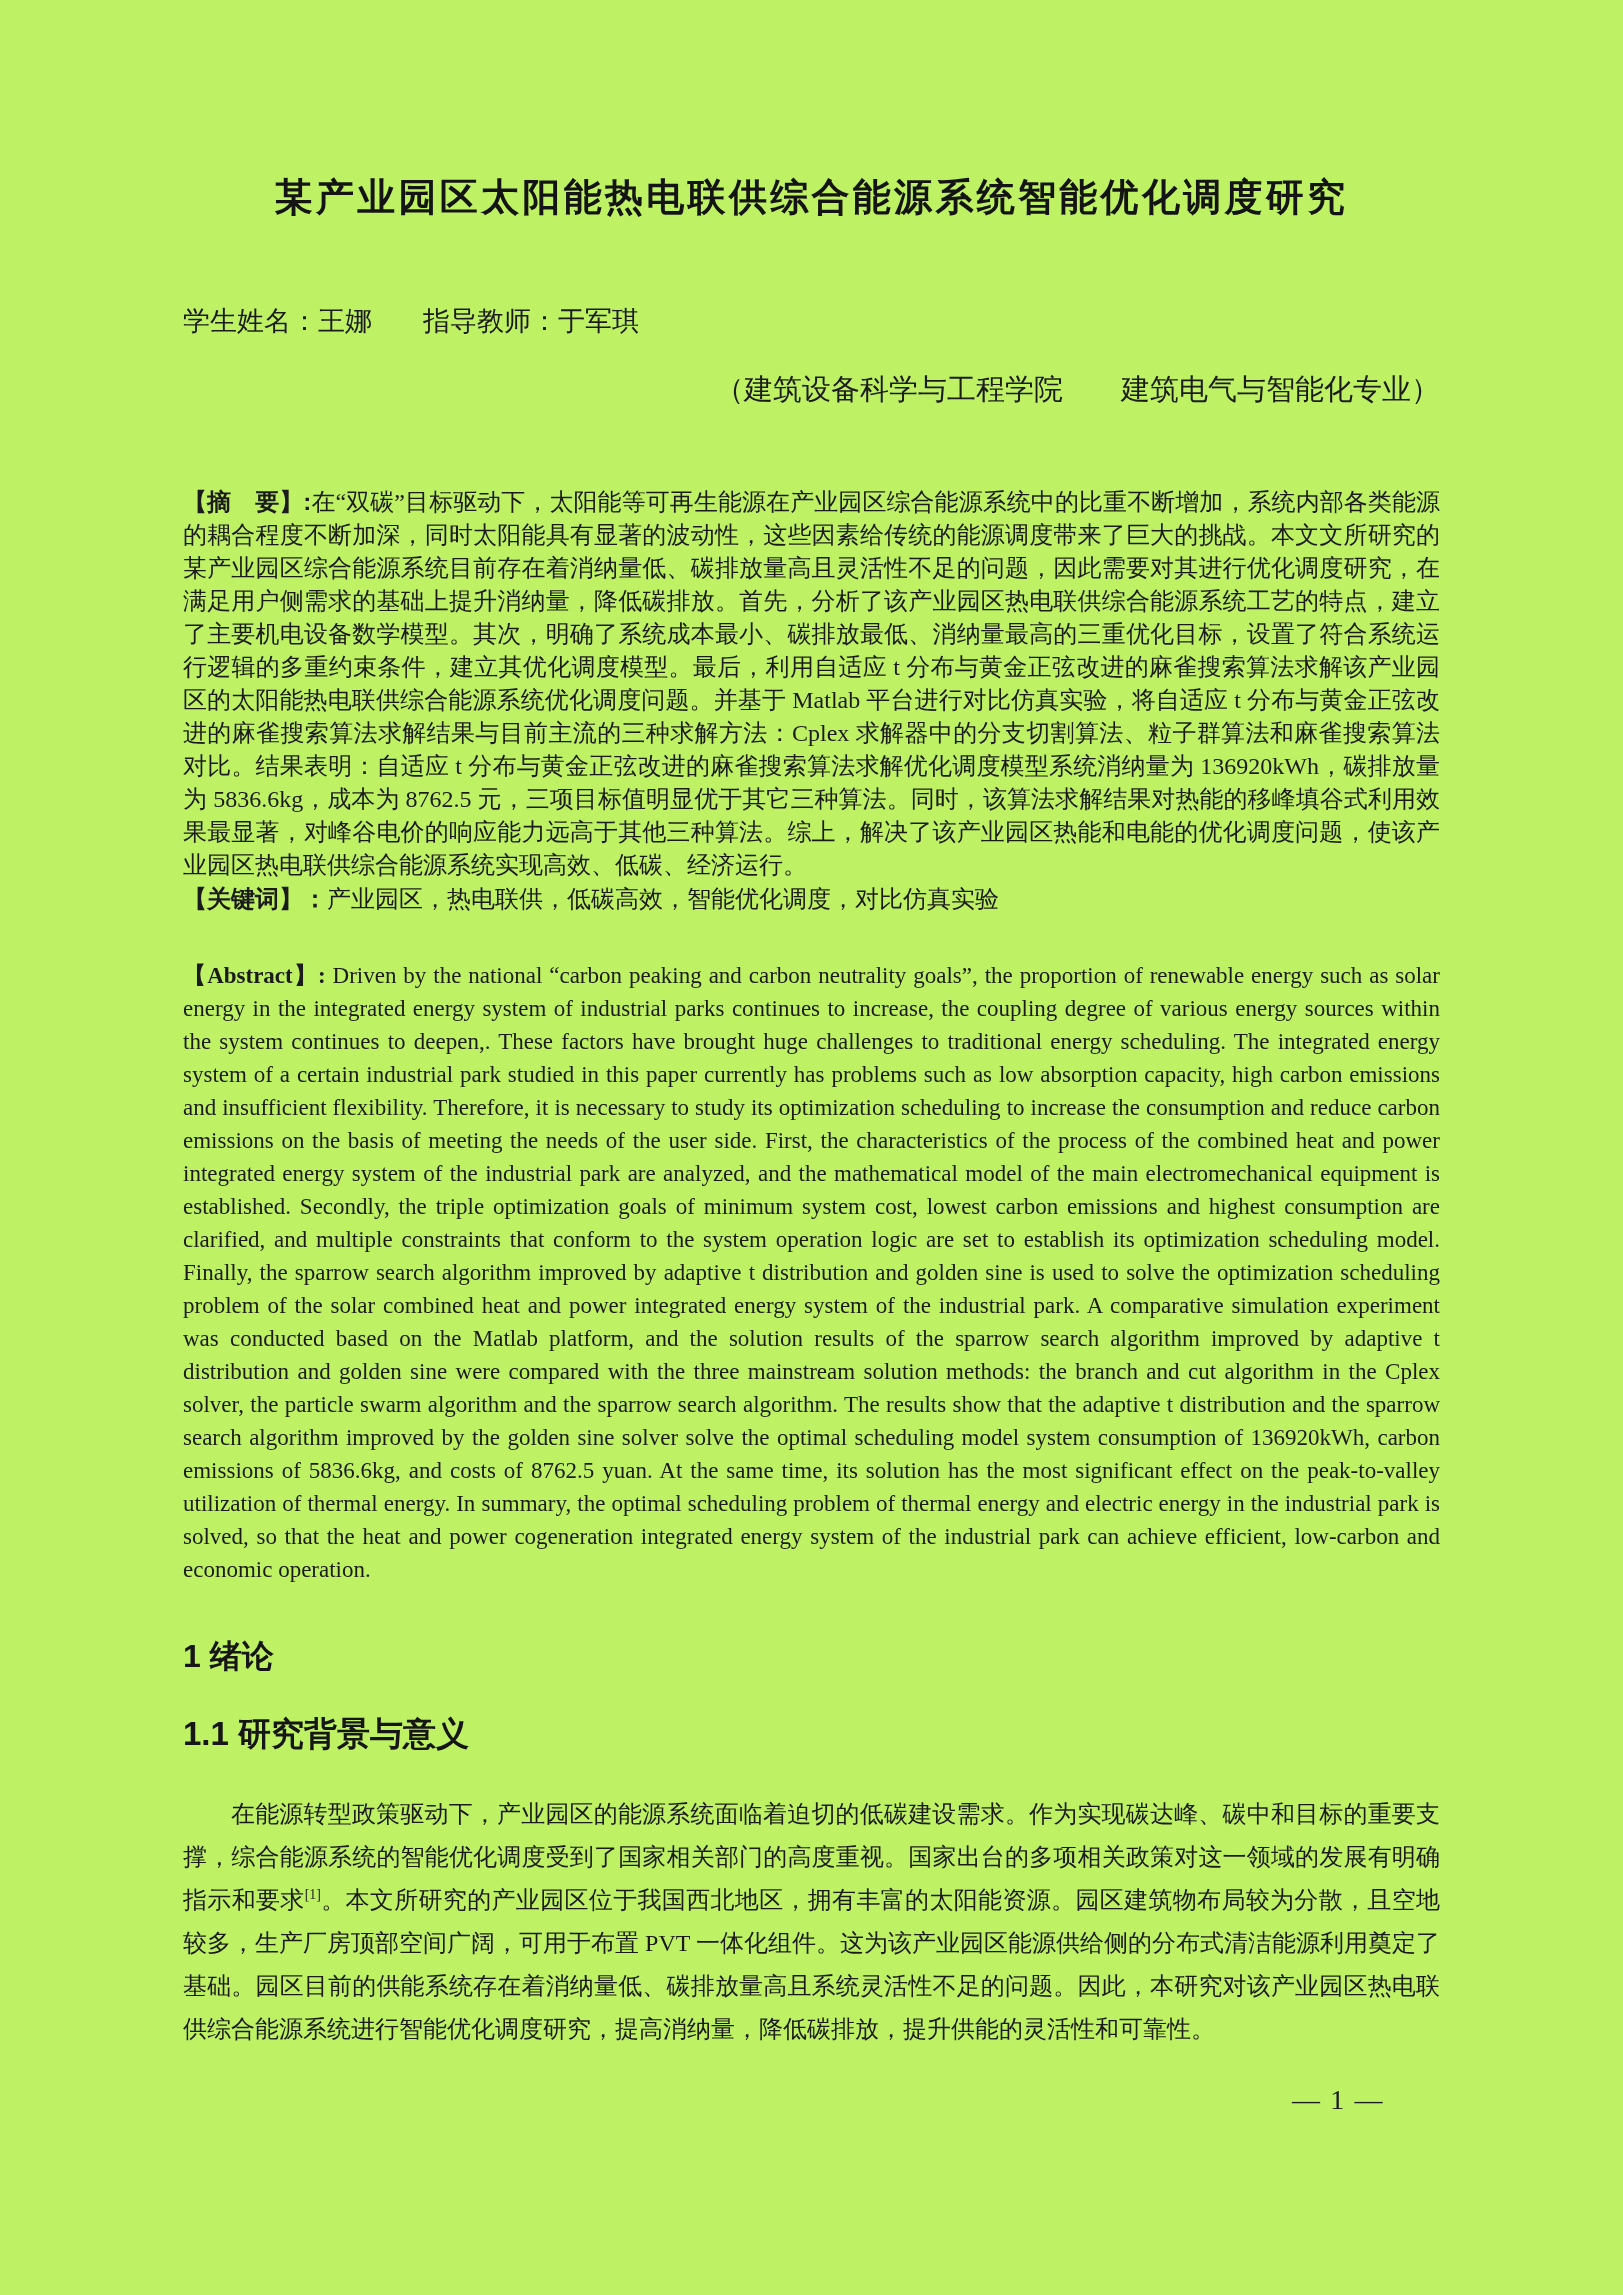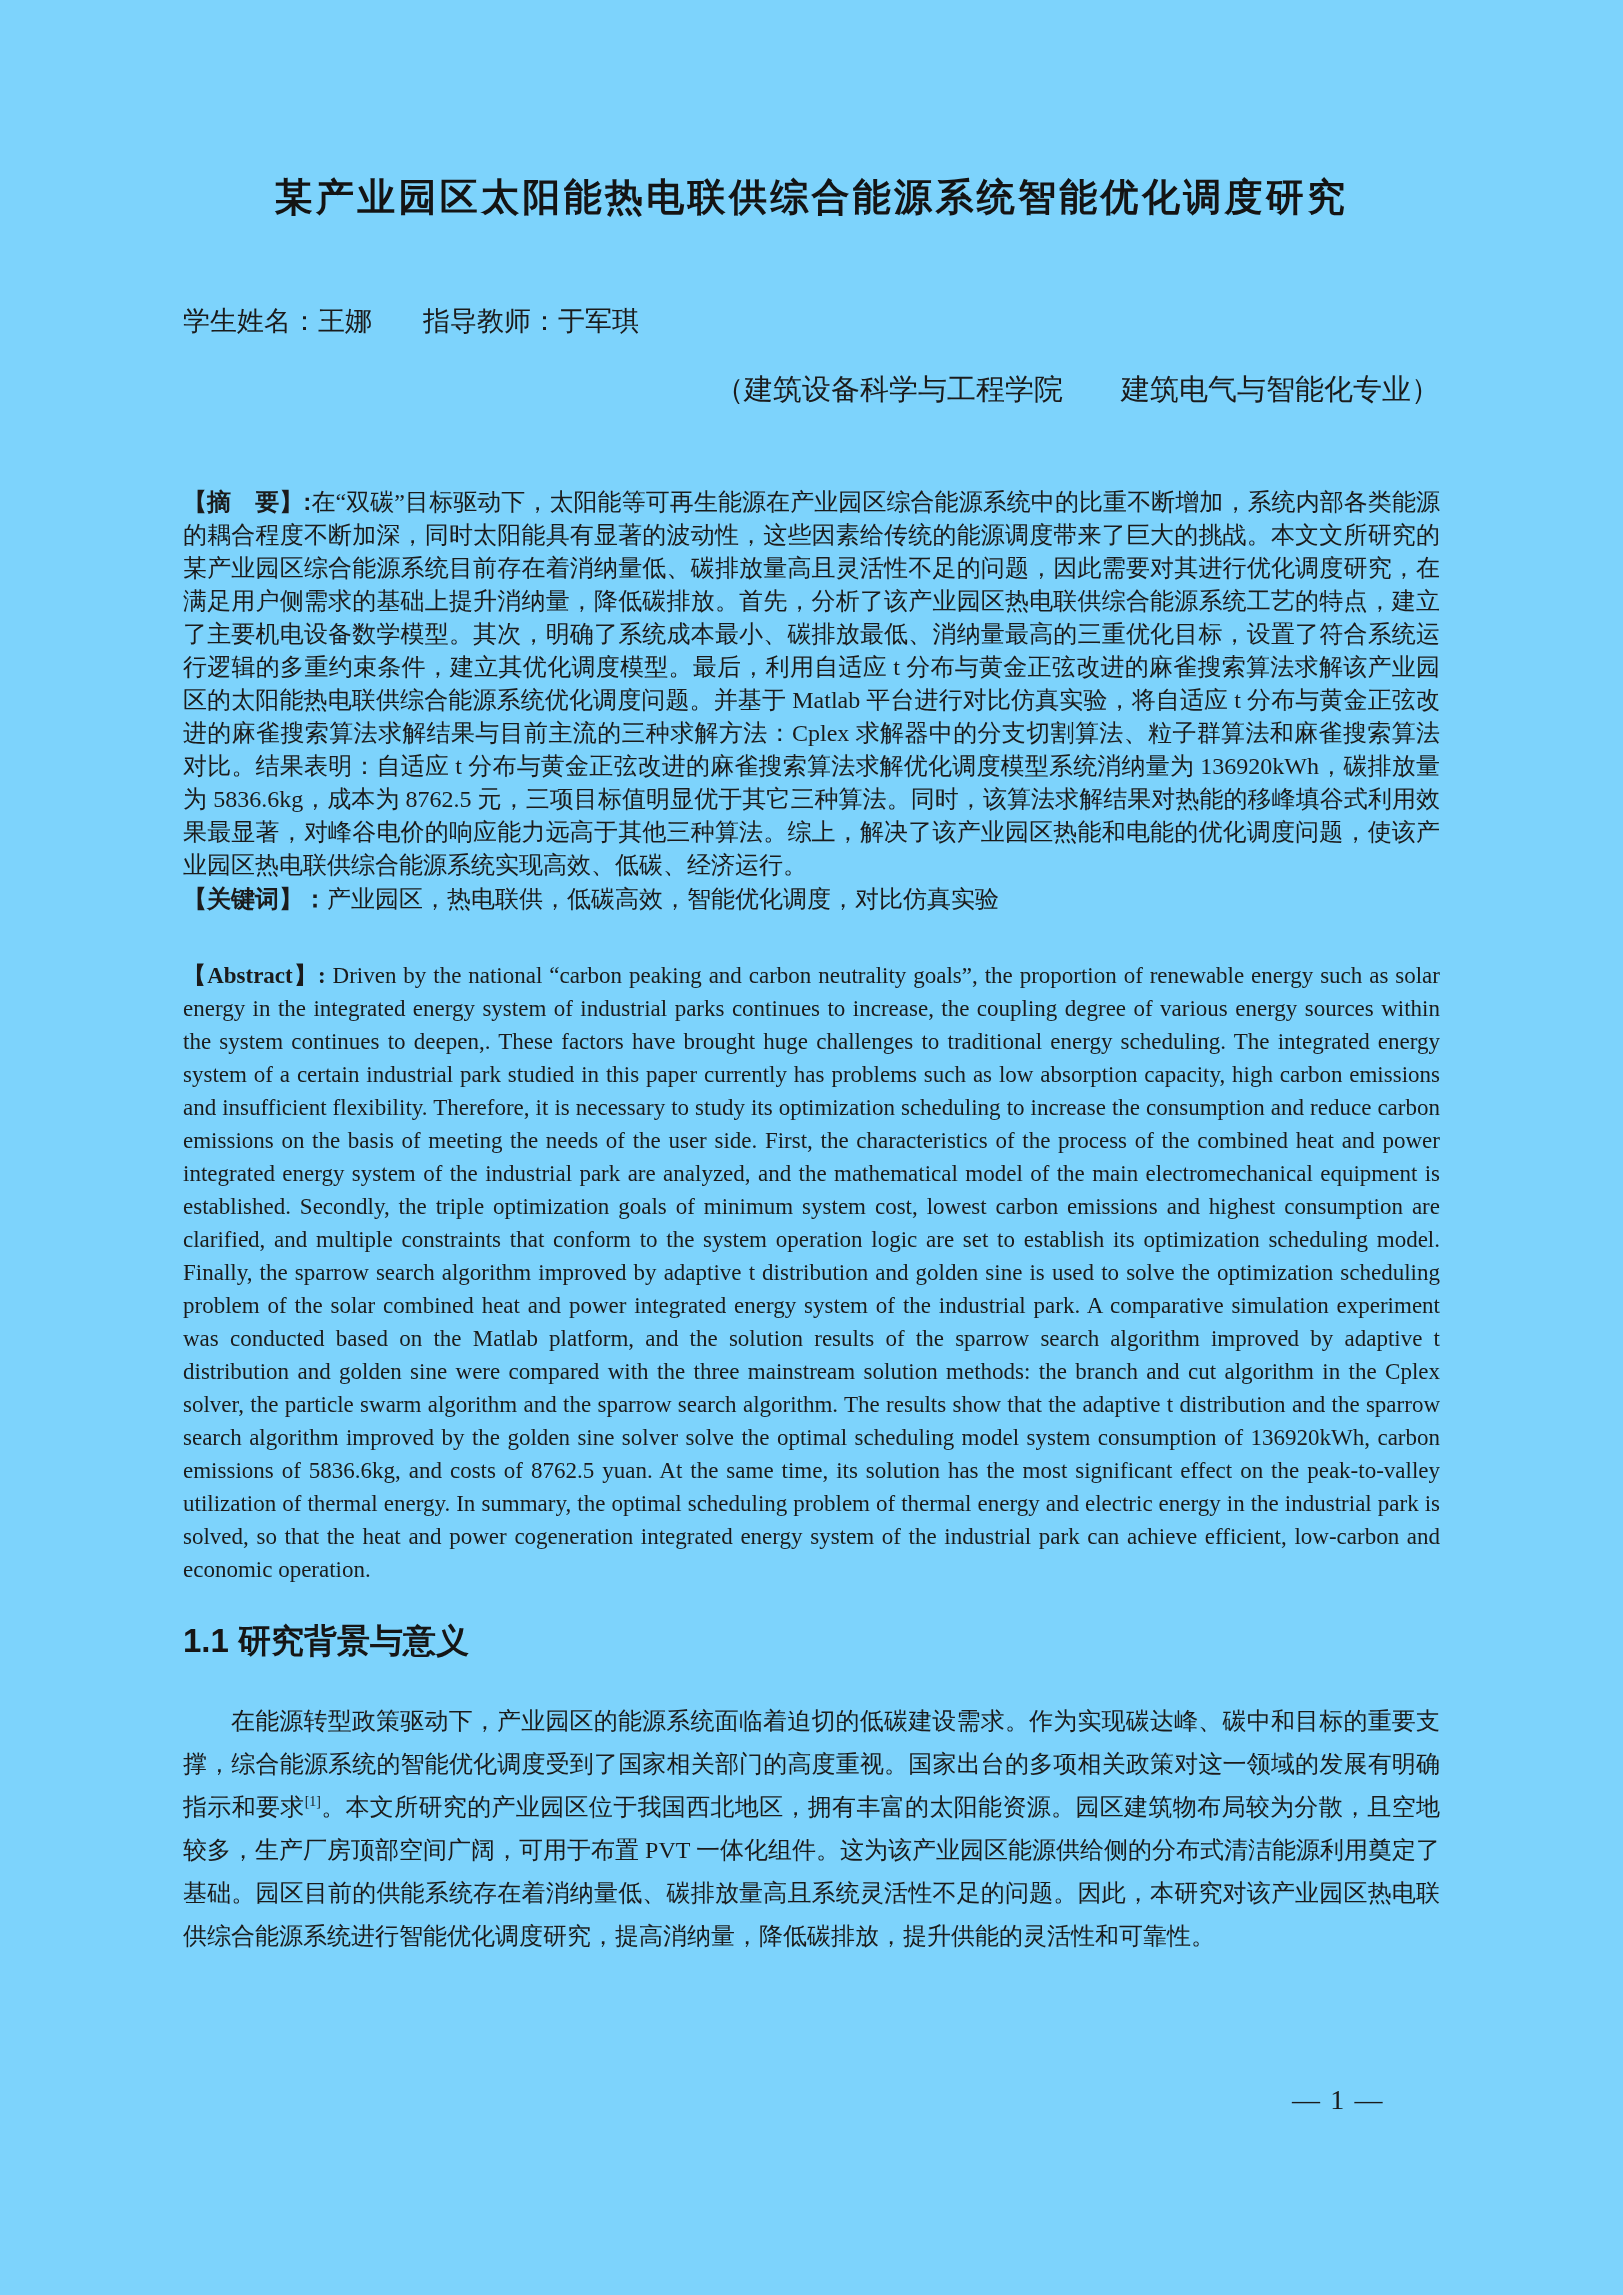--- a/index.html
+++ b/index.html
@@ -4,21 +4,21 @@
 <style>
   html, body { margin: 0; padding: 0; background: #ffffff; }
   body {
     width: 1623px; height: 2295px; position: relative;
     color: #1b1b1b;
     font-family: "Liberation Serif", serif;
   }
   .page {
     position: absolute; inset: 0;
     padding: 0 183px; box-sizing: border-box;
-    background: #7dd3fc;
+    background: #bef264;
   }
   .title {
     margin: 172px 0 0 0;
     text-align: center;
     font-family: "Liberation Sans", sans-serif;
     font-weight: 700;
     font-size: 38px;
     letter-spacing: 3.3px;
     color: #141414;
   }
@@ -110,20 +110,21 @@
 
   <p class="affiliation">（建筑设备科学与工程学院　　建筑电气与智能化专业）</p>
 
   <p class="abs-zh"><span class="label-hei">【摘　要】:</span><span>在“双碳”目标驱动下，太阳能等可再生能源在产业园区综合能源系统中的比重不断增加，系统内部各类能源的耦合程度不断加深，同时太阳能具有显著的波动性，这些因素给传统的能源调度带来了巨大的挑战。本文文所研究的某产业园区综合能源系统目前存在着消纳量低、碳排放量高且灵活性不足的问题，因此需要对其进行优化调度研究，在满足用户侧需求的基础上提升消纳量，降低碳排放。首先，分析了该产业园区热电联供综合能源系统工艺的特点，建立了主要机电设备数学模型。其次，明确了系统成本最小、碳排放最低、消纳量最高的三重优化目标，设置了符合系统运行逻辑的多重约束条件，建立其优化调度模型。最后，利用自适应 t 分布与黄金正弦改进的麻雀搜索算法求解该产业园区的太阳能热电联供综合能源系统优化调度问题。并基于 Matlab 平台进行对比仿真实验，将自适应 t 分布与黄金正弦改进的麻雀搜索算法求解结果与目前主流的三种求解方法：Cplex 求解器中的分支切割算法、粒子群算法和麻雀搜索算法对比。结果表明：自适应 t 分布与黄金正弦改进的麻雀搜索算法求解优化调度模型系统消纳量为 136920kWh，碳排放量为 5836.6kg，成本为 8762.5 元，三项目标值明显优于其它三种算法。同时，该算法求解结果对热能的移峰填谷式利用效果最显著，对峰谷电价的响应能力远高于其他三种算法。综上，解决了该产业园区热能和电能的优化调度问题，使该产业园区热电联供综合能源系统实现高效、低碳、经济运行。</span></p>
 
   <p class="kw-zh"><span class="label-hei">【关键词】：</span><span>产业园区，热电联供，低碳高效，智能优化调度，对比仿真实验</span></p>
 
   <p class="abs-en"><span class="label-en">【Abstract】: </span><span>Driven by the national “carbon peaking and carbon neutrality goals”, the proportion of renewable energy such as solar energy in the integrated energy system of industrial parks continues to increase, the coupling degree of various energy sources within the system continues to deepen,. These factors have brought huge challenges to traditional energy scheduling. The integrated energy system of a certain industrial park studied in this paper currently has problems such as low absorption capacity, high carbon emissions and insufficient flexibility. Therefore, it is necessary to study its optimization scheduling to increase the consumption and reduce carbon emissions on the basis of meeting the needs of the user side. First, the characteristics of the process of the combined heat and power integrated energy system of the industrial park are analyzed, and the mathematical model of the main electromechanical equipment is established. Secondly, the triple optimization goals of minimum system cost, lowest carbon emissions and highest consumption are clarified, and multiple constraints that conform to the system operation logic are set to establish its optimization scheduling model. Finally, the sparrow search algorithm improved by adaptive t distribution and golden sine is used to solve the optimization scheduling problem of the solar combined heat and power integrated energy system of the industrial park. A comparative simulation experiment was conducted based on the Matlab platform, and the solution results of the sparrow search algorithm improved by adaptive t distribution and golden sine were compared with the three mainstream solution methods: the branch and cut algorithm in the Cplex solver, the particle swarm algorithm and the sparrow search algorithm. The results show that the adaptive t distribution and the sparrow search algorithm improved by the golden sine solver solve the optimal scheduling model system consumption of 136920kWh, carbon emissions of 5836.6kg, and costs of 8762.5 yuan. At the same time, its solution has the most significant effect on the peak-to-valley utilization of thermal energy. In summary, the optimal scheduling problem of thermal energy and electric energy in the industrial park is solved, so that the heat and power cogeneration integrated energy system of the industrial park can achieve efficient, low-carbon and economic operation.</span></p>
 
 
+  <h2 class="sec1">1  绪论</h2>
 
   <h3 class="sec11">1.1  研究背景与意义</h3>
 
   <p class="body-par"><span>在能源转型政策驱动下，产业园区的能源系统面临着迫切的低碳建设需求。作为实现碳达峰、碳中和目标的重要支撑，综合能源系统的智能优化调度受到了国家相关部门的高度重视。国家出台的多项相关政策对这一领域的发展有明确指示和要求</span><sup>[1]</sup><span>。本文所研究的产业园区位于我国西北地区，拥有丰富的太阳能资源。园区建筑物布局较为分散，且空地较多，生产厂房顶部空间广阔，可用于布置 PVT 一体化组件。这为该产业园区能源供给侧的分布式清洁能源利用奠定了基础。园区目前的供能系统存在着消纳量低、碳排放量高且系统灵活性不足的问题。因此，本研究对该产业园区热电联供综合能源系统进行智能优化调度研究，提高消纳量，降低碳排放，提升供能的灵活性和可靠性。</span></p>
 
   <div class="page-number">— 1 —</div>
 
 </div>
 
 

